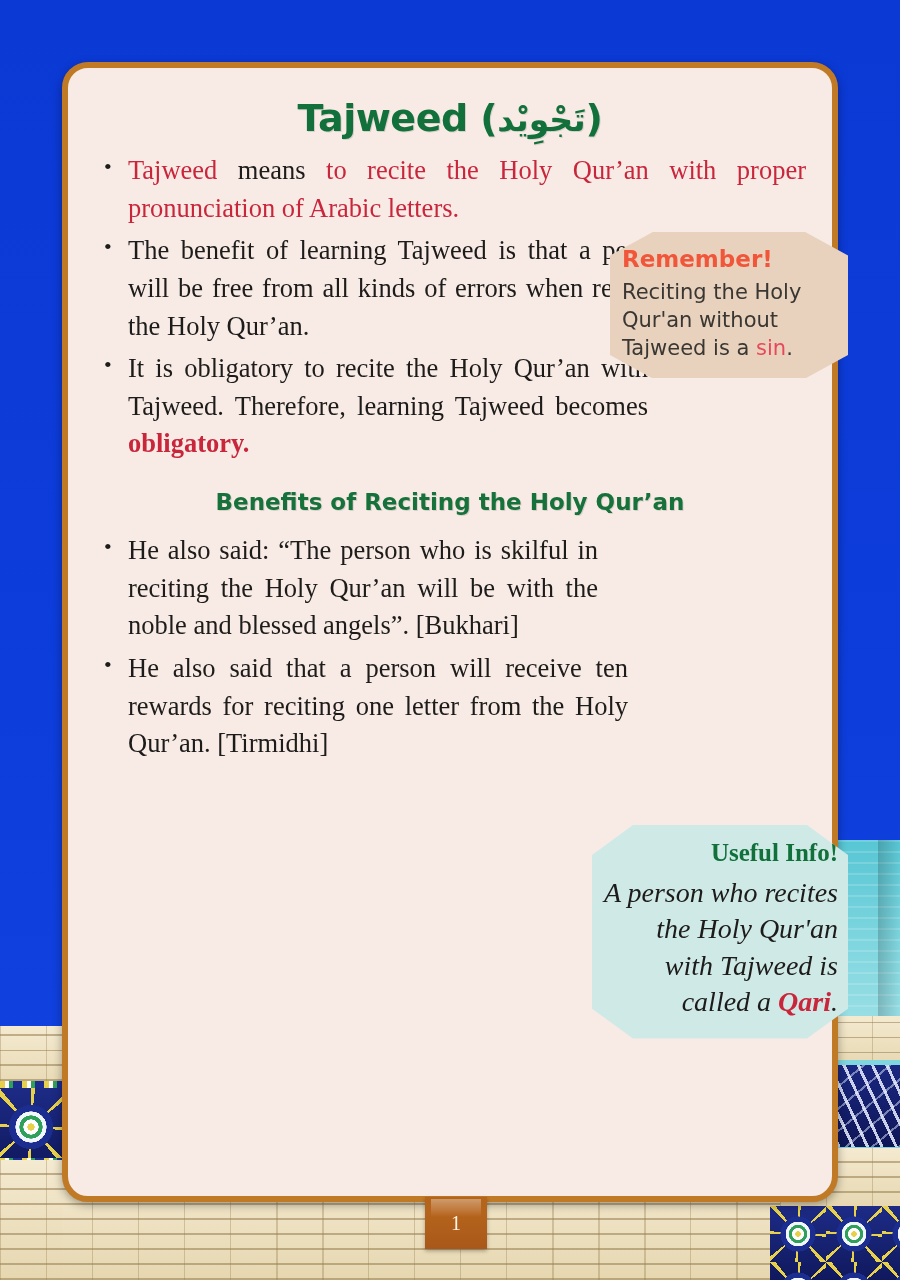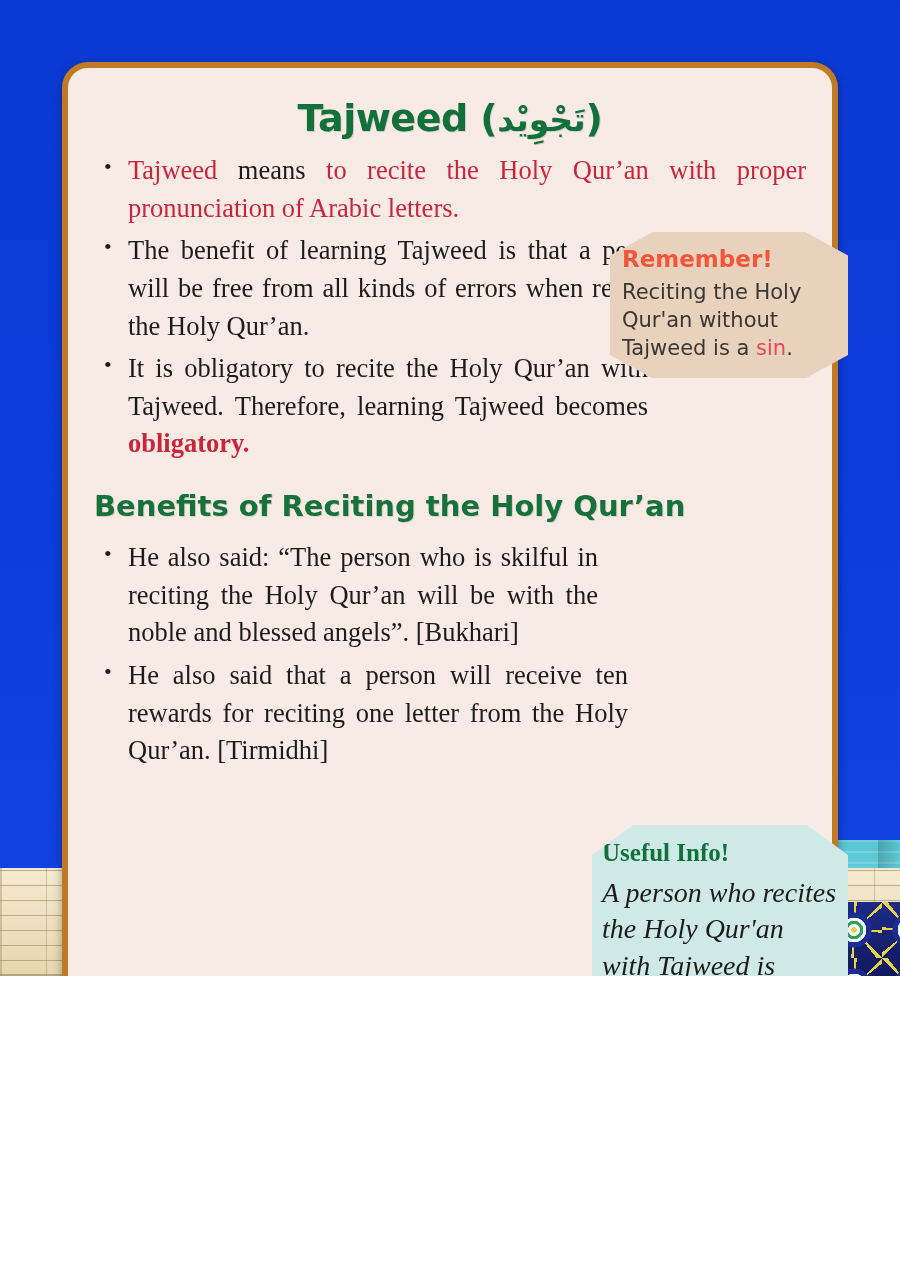--- a/index.html
+++ b/index.html
@@ -3,21 +3,21 @@
 <meta charset="utf-8">
 <style>
   html, body {
     margin: 0;
     padding: 0;
     background: #fff;
   }
   .page {
     position: relative;
     width: 900px;
-    height: 976px;
+    height: 1280px;
     overflow: hidden;
     font-family: "Liberation Serif", serif;
   }
 
   
   .bg-sky {
     position: absolute;
     inset: 0;
     background: linear-gradient(180deg, #0b39d4 0%, #0d3ddb 55%, #1344e0 100%);
   }
@@ -155,24 +155,25 @@
     letter-spacing: -0.5px;
     text-shadow: 1px 1px 0 rgba(0,0,0,.12);
   }
   h1.doc-title .ar {
     font-family: "DejaVu Sans", sans-serif;
     font-size: 33px;
     direction: rtl;
   }
   h2.section-title {
     margin: 26px 0 16px 0;
+    text-align: center;
     color: #16713b;
     font-family: "DejaVu Sans", sans-serif;
     font-weight: bold;
-    font-size: 29px;
+    font-size: 23px;
     line-height: 1.18;
     text-shadow: 1px 1px 0 rgba(0,0,0,.12);
   }
 
   ul.bullets {
     list-style: none;
     margin: 0;
     padding: 0;
   }
   ul.bullets > li {
@@ -232,21 +233,21 @@
   .callout-remember .c-body .sin { color: #e8495a; margin-top: 41px; }
 
   
   .callout-useful {
     position: absolute;
     left: 592px;
     top: 825px;
     width: 256px;
     padding: 14px 10px 18px 10px;
     box-sizing: border-box;
-    text-align: left;
+    text-align: right;
     background: #cfeae6;
     clip-path: polygon(16% 0%, 84% 0%, 100% 14%, 100% 86%, 84% 100%, 16% 100%, 0% 86%, 0% 14%);
     z-index: 5;
   }
   .callout-useful .c-head {
     font-family: "Liberation Serif", serif;
     font-weight: bold;
     font-size: 25px;
     color: #12703a;
     margin-bottom: 8px;

